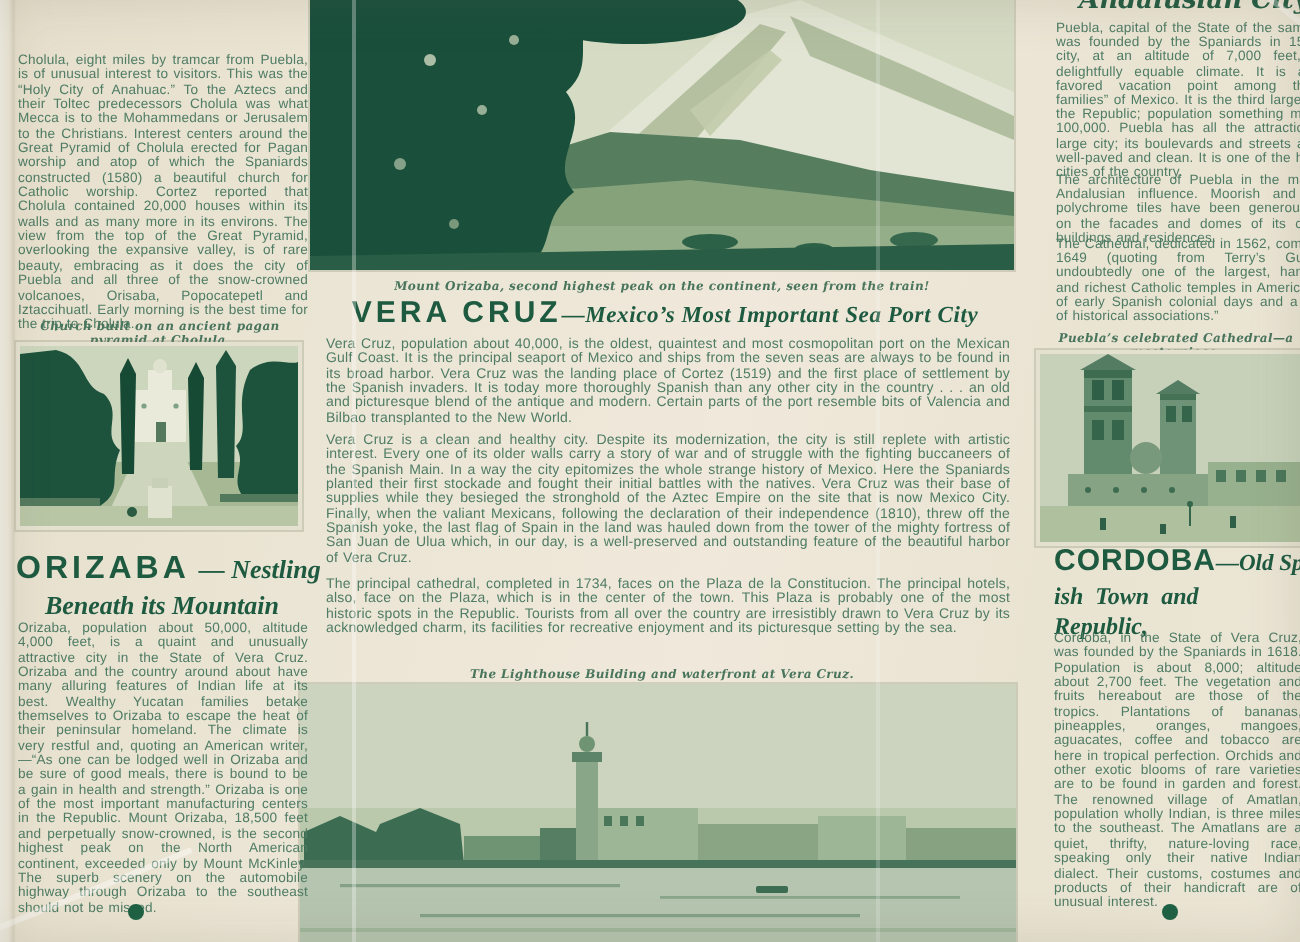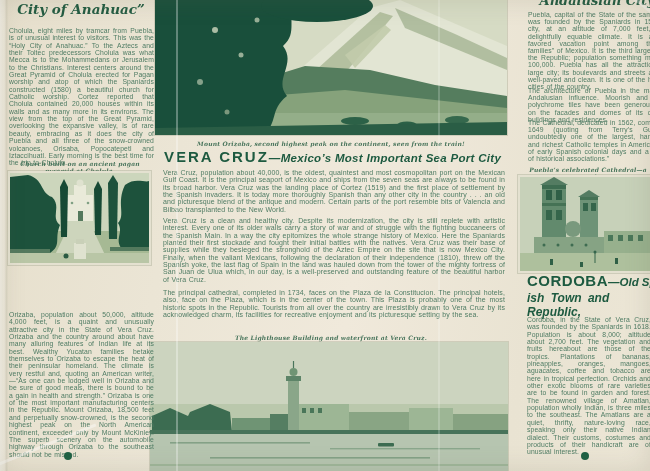--- a/index.html
+++ b/index.html
@@ -17,21 +17,21 @@
   .caption{
     font-family:"DejaVu Serif",serif;font-style:italic;font-weight:bold;
     font-size:6px;line-height:7px;text-align:center;color:#49755c;letter-spacing:.2px;
   }
   .script-title{
     font-family:"DejaVu Serif",serif;font-style:italic;font-weight:bold;
     color:#235c42;text-align:center;
   }
   .big-head{font-weight:bold;color:#1d5a40;font-family:"Liberation Sans",sans-serif;}
   .head-serif{
-    font-family:Liberation Sans, sans-serif;font-style:italic;font-weight:bold;color:#1d5a40;
+    font-family:Liberation Serif, serif;font-style:italic;font-weight:bold;color:#1d5a40;
   }
   
   .photo-frame{background:#e4e1d0;box-shadow:0 0 0 1px rgba(120,130,105,.25);}
   .photo-frame svg{display:block;}
   
   .dot{width:8px;height:8px;border-radius:50%;background:#1e6144;}
   .crease{pointer-events:none;}
   .left-edge{
     left:0;top:0;width:8px;height:471px;
     background:linear-gradient(90deg,#f4f1e7 0%,rgba(244,241,231,.5) 55%,rgba(200,196,178,.45) 85%,rgba(160,156,140,0) 100%);
@@ -99,21 +99,20 @@
       <rect y="88" width="358" height="4" fill="#47735a"></rect>
       <rect y="92" width="358" height="37" fill="#b6c5b0"></rect>
       <rect x="20" y="100" width="140" height="1.6" fill="#84a186"></rect>
       <rect x="180" y="106" width="150" height="1.4" fill="#8aa78c"></rect>
       <rect x="60" y="115" width="220" height="1.6" fill="#84a186"></rect>
       <rect x="228" y="101" width="16" height="3.5" rx="1" fill="#3c6c51"></rect>
       <rect x="0" y="122" width="358" height="2" fill="#9fb69a"></rect>
     </svg>
   </div>
 
-  <div class="abs script-title" style="left:8px;top:1px;width:146px;font-size:13.5px;">City of Anahuac”</div>
 
   <div class="abs body-text" style="left:9px;top:27px;width:145px;">Cholula, eight miles by tramcar from Puebla, is of unusual interest to visitors. This was the “Holy City of Anahuac.” To the Aztecs and their Toltec predecessors Cholula was what Mecca is to the Mohammedans or Jerusalem to the Christians.  Interest centers around the Great Pyramid of Cholula erected for Pagan worship and atop of which the Spaniards constructed (1580) a beautiful church for Catholic worship.  Cortez reported that Cholula contained 20,000 houses within its walls and as many more in its environs. The view from the top of the Great Pyramid, overlooking the expansive valley, is of rare beauty, embracing as it does the city of Puebla and all three of the snow-crowned volcanoes, Orisaba, Popocatepetl and Iztaccihuatl.  Early morning is the best time for the trip to Cholula.</div>
 
   <div class="abs caption" style="left:5px;top:160px;width:150px;">Church built on an ancient pagan pyramid at Cholula.</div>
 
   <div class="abs photo-frame" style="left:8px;top:171px;width:139px;height:90px;padding:2px;">
     <svg width="139" height="90" viewBox="0 0 139 90" preserveAspectRatio="none">
       <rect width="139" height="90" fill="#ccd6bc"></rect>
       <rect y="58" width="139" height="32" fill="#a6b994"></rect>
       <path d="M62,46 L78,46 L96,84 L44,84 Z" fill="#cdd5bc"></path>
@@ -130,20 +129,27 @@
       <path d="M115,12 C125,4 135,10 139,8 L139,78 L112,76 C104,66 114,60 108,50 C116,42 106,30 115,12 Z" fill="#1d523c"></path>
       <rect y="80" width="139" height="10" fill="#b9c6a6"></rect>
       <rect x="0" y="76" width="40" height="4" fill="#53795d"></rect>
       <rect x="100" y="74" width="39" height="4" fill="#53795d"></rect>
       <rect x="64" y="70" width="12" height="16" fill="#dfe2cf"></rect>
       <rect x="66" y="66" width="8" height="5" fill="#c9d0b8"></rect>
       <circle cx="56" cy="83" r="2.5" fill="#2a5a42"></circle>
     </svg>
   </div>
 
+  <div class="abs" style="left:8px;top:276px;width:146px;text-align:center;">
+    <div style="white-space:nowrap;">
+      <span class="big-head" style="font-size:16px;letter-spacing:2px;">ORIZABA</span>
+      <span class="head-serif" style="font-size:13px;">— Nestling</span>
+    </div>
+    <div class="head-serif" style="font-size:13px;margin-top:1px;">Beneath its Mountain</div>
+  </div>
 
   <div class="abs body-text" style="left:9px;top:311px;width:145px;">Orizaba, population about 50,000, altitude 4,000 feet, is a quaint and unusually attractive city in the State of Vera Cruz. Orizaba and the country around about have many alluring features of Indian life at its best.  Wealthy Yucatan families betake themselves to Orizaba to escape the heat of their peninsular homeland. The climate is very restful and, quoting an American writer,—“As one can be lodged well in Orizaba and be sure of good meals, there is bound to be a gain in health and strength.”  Orizaba is one of the most important manufacturing centers in the Republic.  Mount Orizaba, 18,500 feet and perpetually snow-crowned, is the second highest peak on the North American continent, exceeded only by Mount McKinley.  The superb scenery on the automobile highway through Orizaba to the southeast should not be missed.</div>
 
   <div class="abs dot" style="left:64px;top:452px;"></div>
 
   <div class="abs script-title" style="left:526px;top:-7px;width:150px;font-size:13px;">Andalusian City”</div>
 
   <div class="abs body-text" style="left:528px;top:11px;width:150px;line-height:7.2px;">Puebla, capital of the State of the same name, was founded by the Spaniards in 1532.  The city, at an altitude of 7,000 feet, has a delightfully equable climate. It is a much-favored vacation point among the “first families” of Mexico.  It is the third largest city of the Republic; population something more than 100,000. Puebla has all the attractions of a large city; its boulevards and streets are wide, well-paved and clean.  It is one of the healthiest cities of the country.</div>
   <div class="abs body-text" style="left:528px;top:87px;width:150px;line-height:7.2px;">The architecture of Puebla in the main is of Andalusian influence.  Moorish and Persian polychrome tiles have been generously used on the facades and domes of its churches, buildings and residences.</div>
   <div class="abs body-text" style="left:528px;top:119px;width:150px;line-height:7.2px;">The Cathedral, dedicated in 1562, completed in 1649 (quoting from Terry’s Guide)—“is undoubtedly one of the largest, handsomest and richest Catholic temples in America, a relic of early Spanish colonial days and a treasure of historical associations.”</div>

